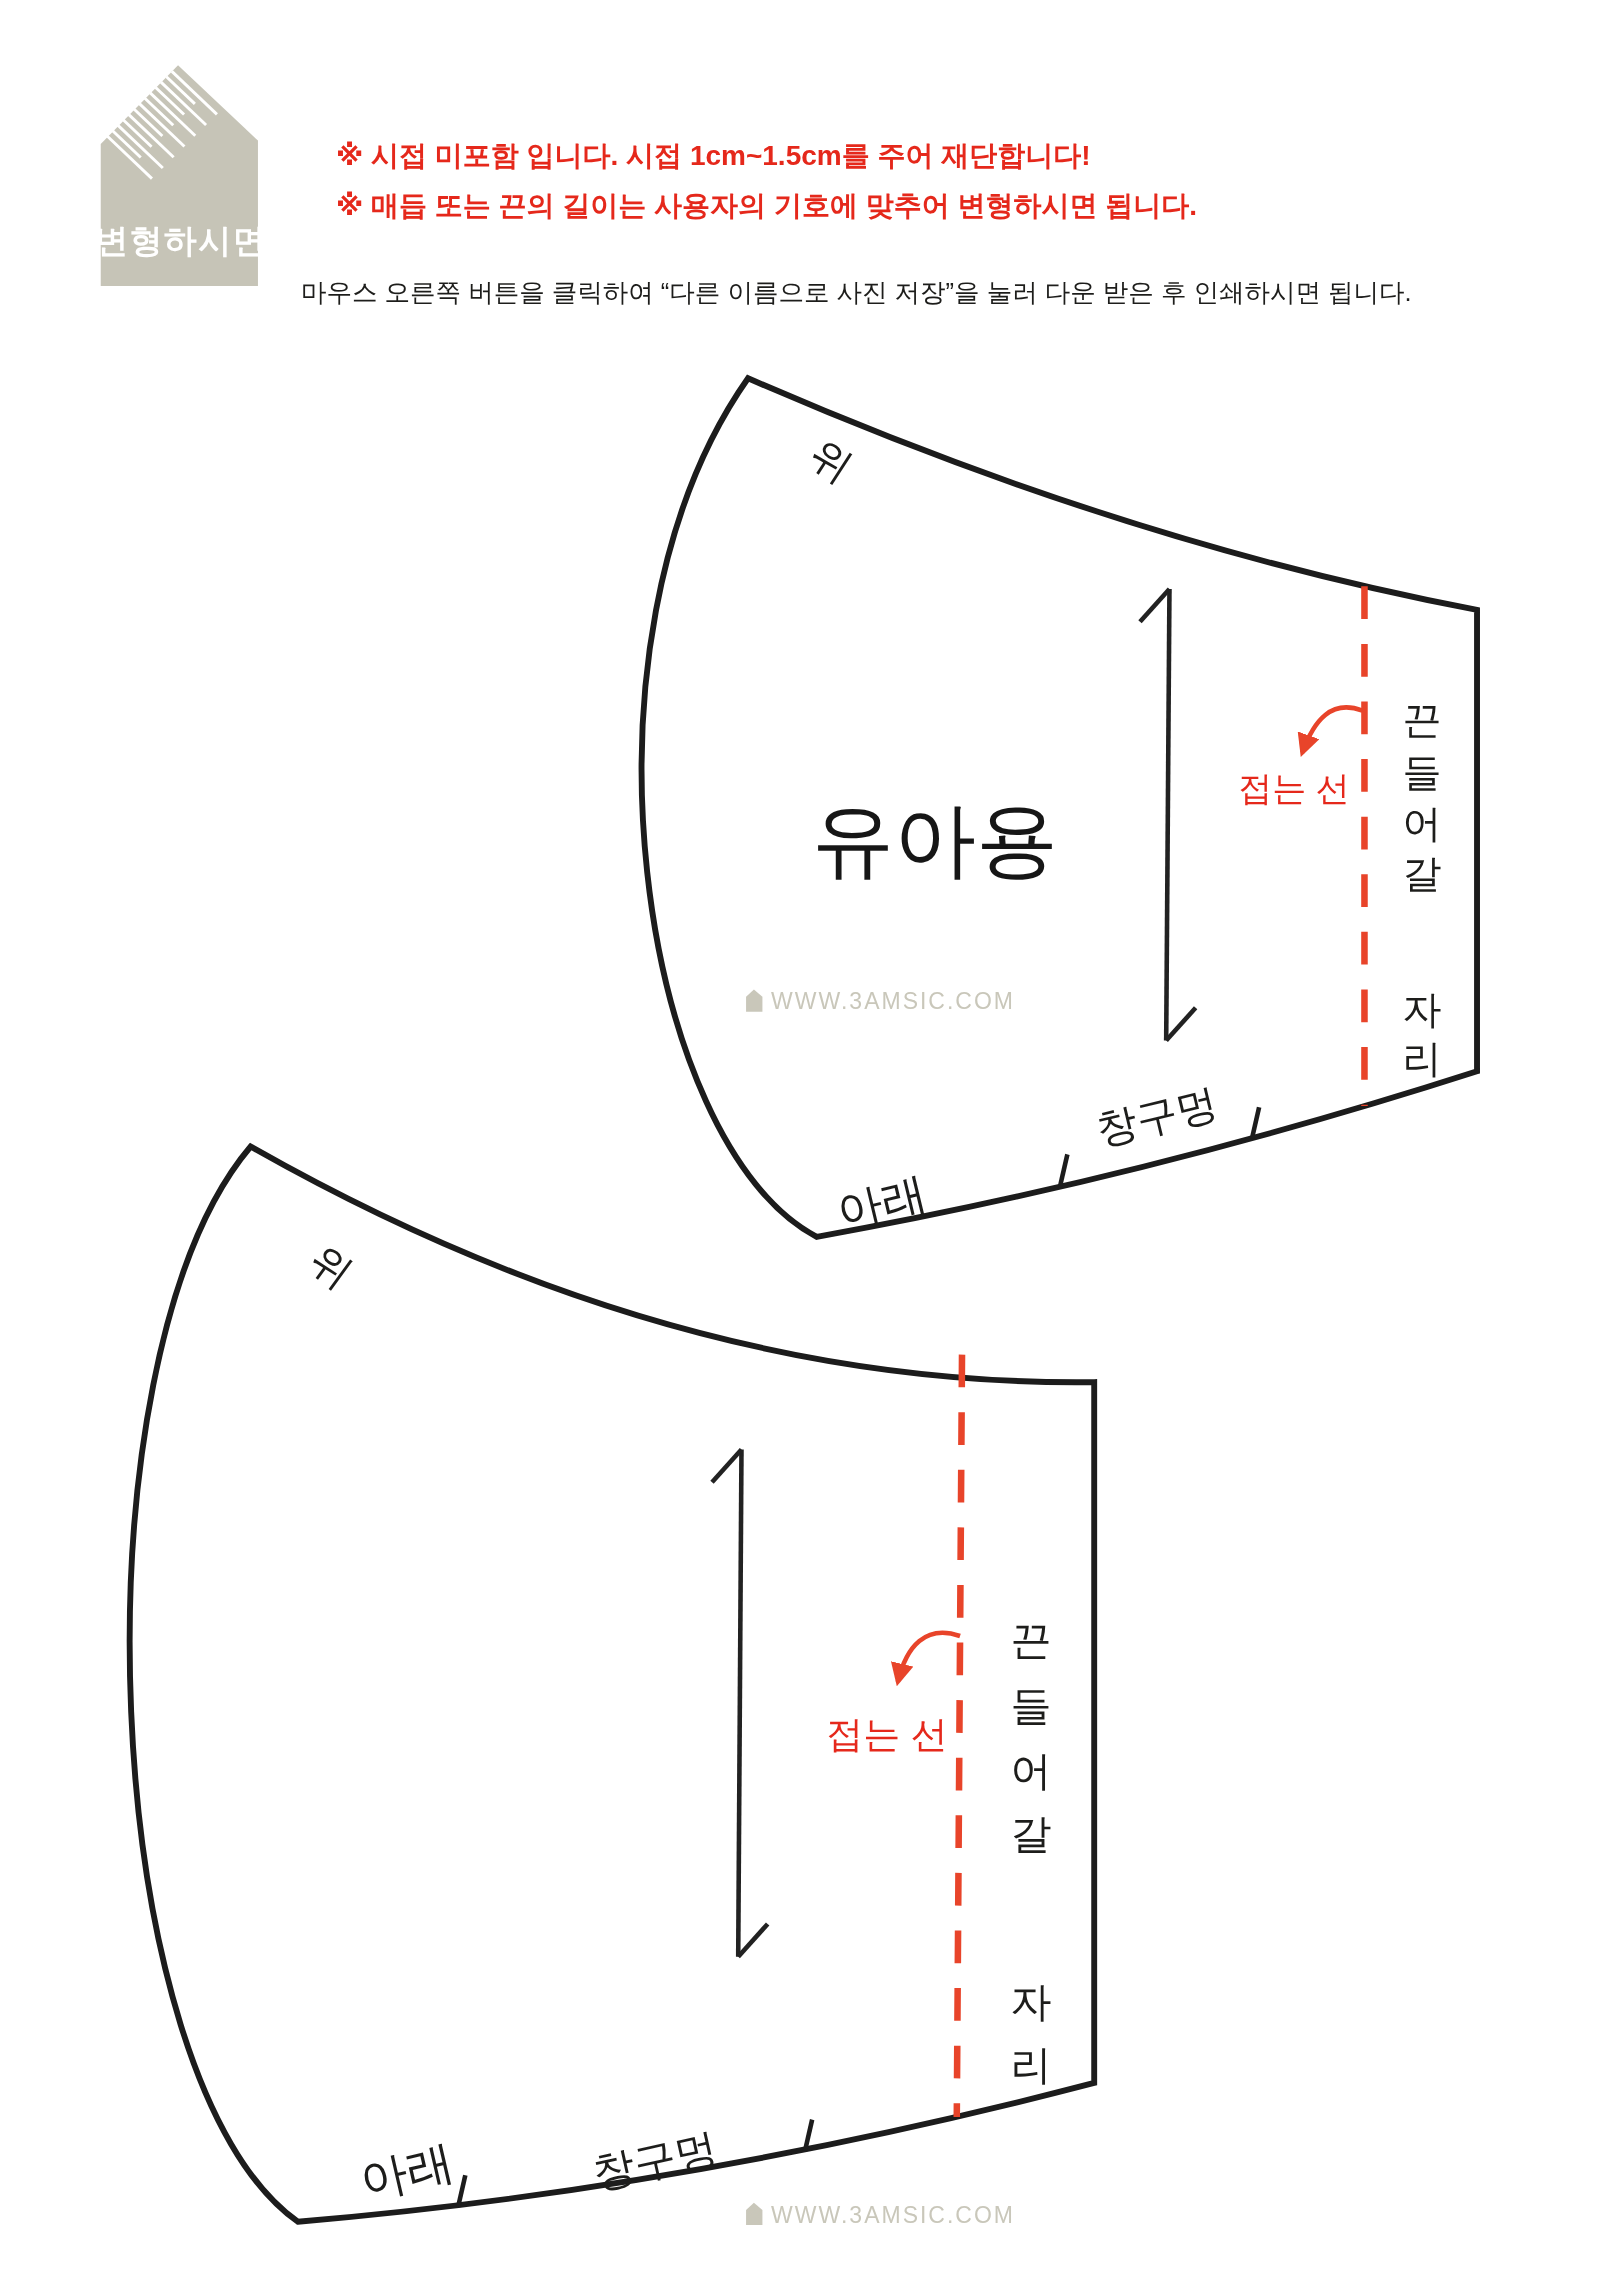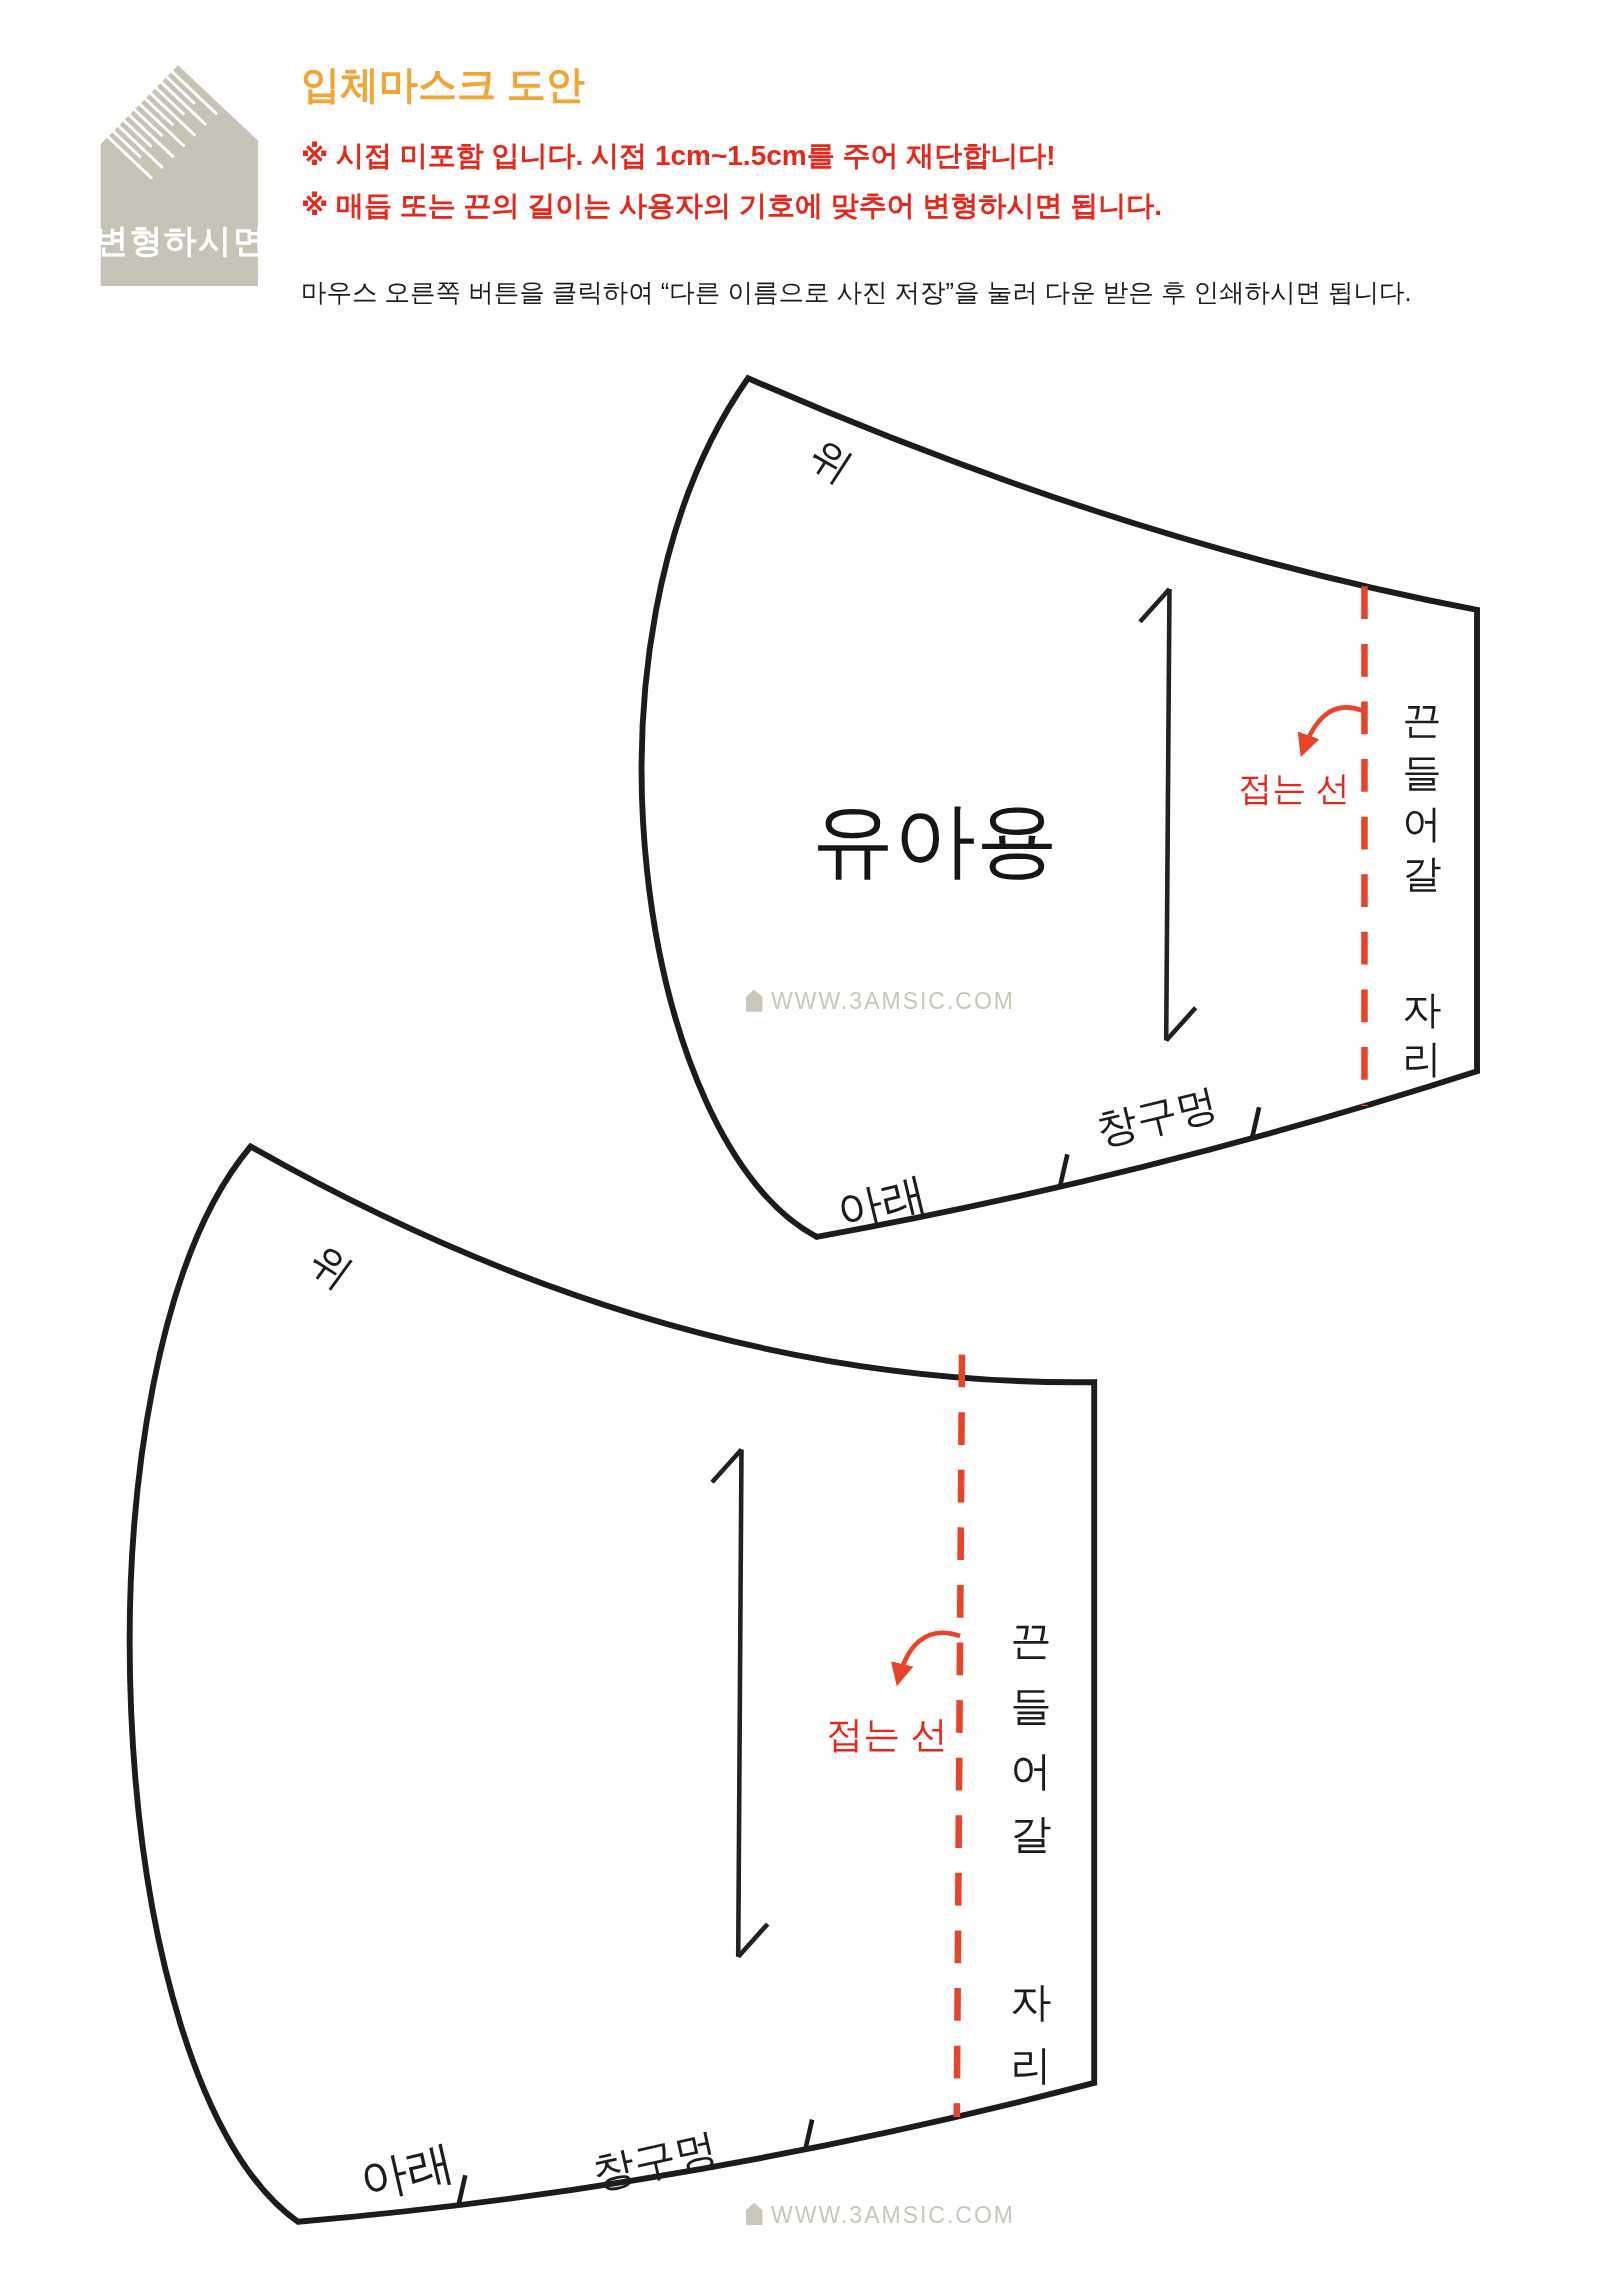--- a/index.html
+++ b/index.html
@@ -10,21 +10,21 @@
     font-family:"Liberation Sans","DejaVu Sans",sans-serif;
     overflow:hidden;
   }
   .overlay{position:absolute;left:0;top:0;width:1623px;height:2295px;}
   .abs{position:absolute;white-space:nowrap;}
   .ctr{transform:translate(-50%,-50%);}
   
   .logo-box{left:98px;top:62px;width:164px;height:226px;}
   .logo-text{left:181px;top:241px;font-size:33px;font-weight:bold;color:#ffffff;letter-spacing:1.3px;}
   .title{left:301px;top:58px;font-size:39px;font-weight:bold;color:#f2a434;}
-  .note{font-size:28px;font-weight:bold;color:#e5281b;}
+  .note{font-size:28px;font-weight:bold;color:#e5281b;margin-left:35px;}
   .note1{left:301px;top:137px;}
   .note2{left:301px;top:187px;}
   .instruction{left:301px;top:275px;font-size:25.5px;color:#1d1d1b;}
   
   .plabel{color:#1d1d1b;}
   .size-label{font-weight:500;color:#161616;margin-top:24px;}
   .size-child{left:935px;top:817px;font-size:82px;}
   .size-adult{left:440px;top:1702px;font-size:88px;}
   .top-child{left:831px;top:461px;font-size:41px;transform:translate(-50%,-50%) rotate(33deg);}
   .top-adult{left:331px;top:1267px;font-size:41px;transform:translate(-50%,-50%) rotate(36deg);}
@@ -105,21 +105,20 @@
       <path d="M54.7,71.7 L98.1,113.0"></path>
       <path d="M46.5,79.9 L115.3,145.4"></path>
       <path d="M38.2,88.1 L81.6,129.4"></path>
       <path d="M30.0,96.3 L98.8,161.8"></path>
       <path d="M21.7,104.5 L65.1,145.8"></path>
       <path d="M13.4,112.6 L82.2,178.1"></path>
     </g>
   </svg>
   <div class="abs ctr logo-text">변형하시면</div>
 
-  <div class="abs title">입체마스크 도안</div>
   <div class="abs note note1">※ 시접 미포함 입니다. 시접 1cm~1.5cm를 주어 재단합니다!</div>
   <div class="abs note note2">※ 매듭 또는 끈의 길이는 사용자의 기호에 맞추어 변형하시면 됩니다.</div>
   <div class="abs instruction">마우스 오른쪽 버튼을 클릭하여  “다른 이름으로 사진 저장”을 눌러 다운 받은 후 인쇄하시면 됩니다.</div>
 
   <div class="abs ctr size-label size-child">유아용</div>
   <div class="abs plabel top-child">위</div>
   <div class="abs plabel bottom-child">아래</div>
   <div class="abs plabel opening-child">창구멍</div>
   <div class="abs ctr fold-label fold-child">접는 선</div>
   <div class="abs strap strap-child">끈들어갈 자리</div>

